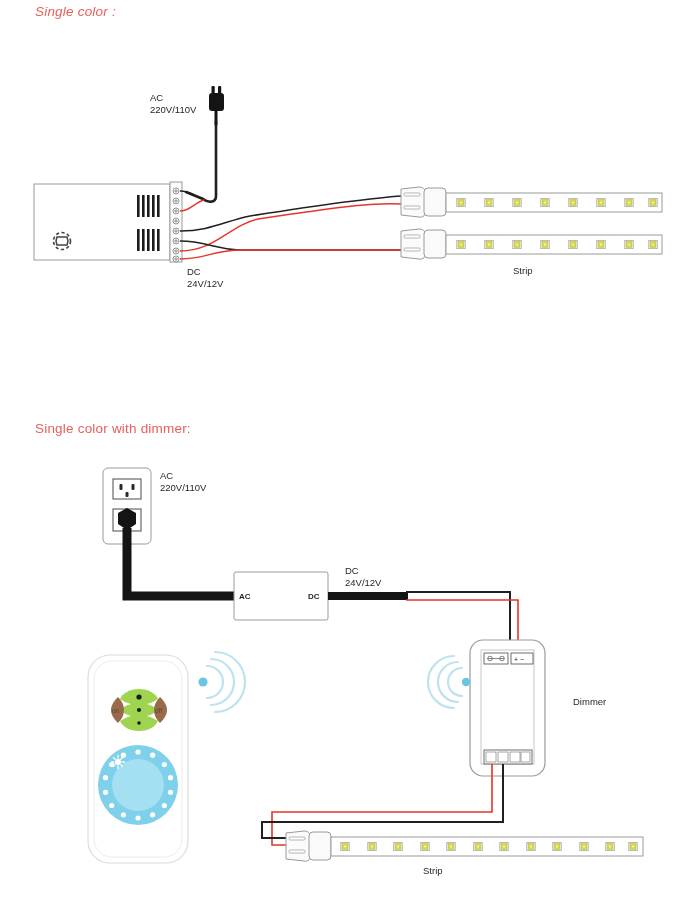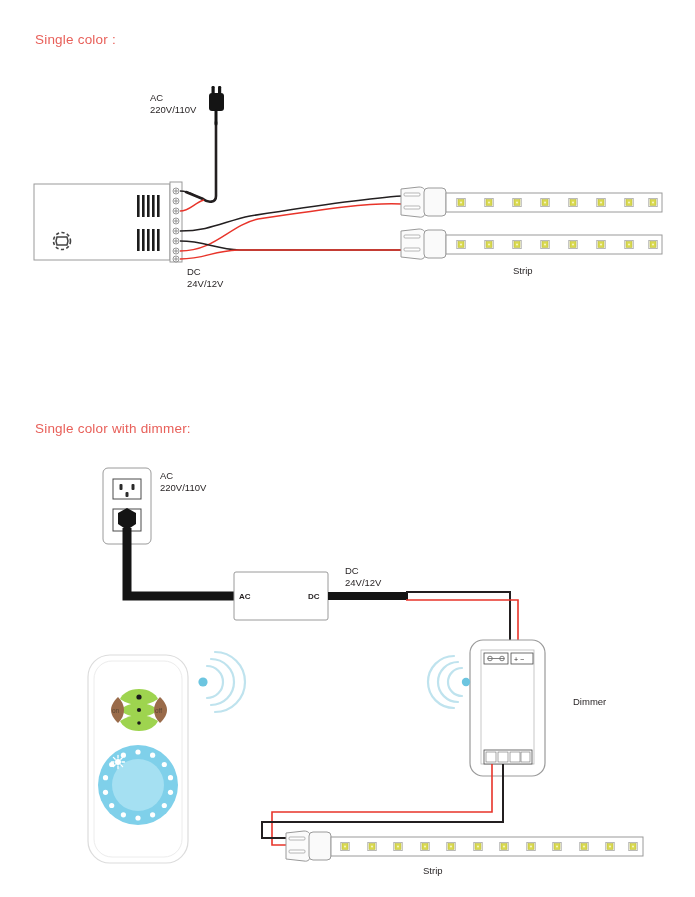--- a/index.html
+++ b/index.html
@@ -2,21 +2,21 @@
 <html><head>
 <meta charset="utf-8">
 <style>
   html,body{margin:0;padding:0;background:#ffffff;}
   body{width:695px;height:897px;position:relative;overflow:hidden;
        font-family:"Liberation Sans",sans-serif;color:#231f20;}
   .canvas{position:absolute;inset:0;}
   svg{position:absolute;top:0;left:0;width:695px;height:897px;}
   .section-title{position:absolute;color:#e8605a;font-size:13.5px;
                  font-family:"Liberation Sans",sans-serif;letter-spacing:.2px;white-space:nowrap;}
-  #title-single{left:35px;top:32px;}
+  #title-single{left:35px;top:4px;font-style:italic;}
   #title-dimmer{left:35px;top:385px;margin-top:36px;}
   .lbl{position:absolute;font-size:9.5px;line-height:12px;white-space:pre;color:#231f20;}
   #lbl-ac-top{left:150px;top:92px;}
   #lbl-dc-top{left:187px;top:266px;}
   #lbl-strip-top{left:513px;top:265px;}
   #lbl-ac-wall{left:160px;top:470px;}
   #lbl-dc-adapter{left:345px;top:565px;}
   #lbl-dimmer{left:553px;top:696px;padding-left:20px;}
   #lbl-strip-bot{left:423px;top:865px;}
   .tb-txt{font-size:5px;font-family:"Liberation Sans",sans-serif;fill:#231f20;}

